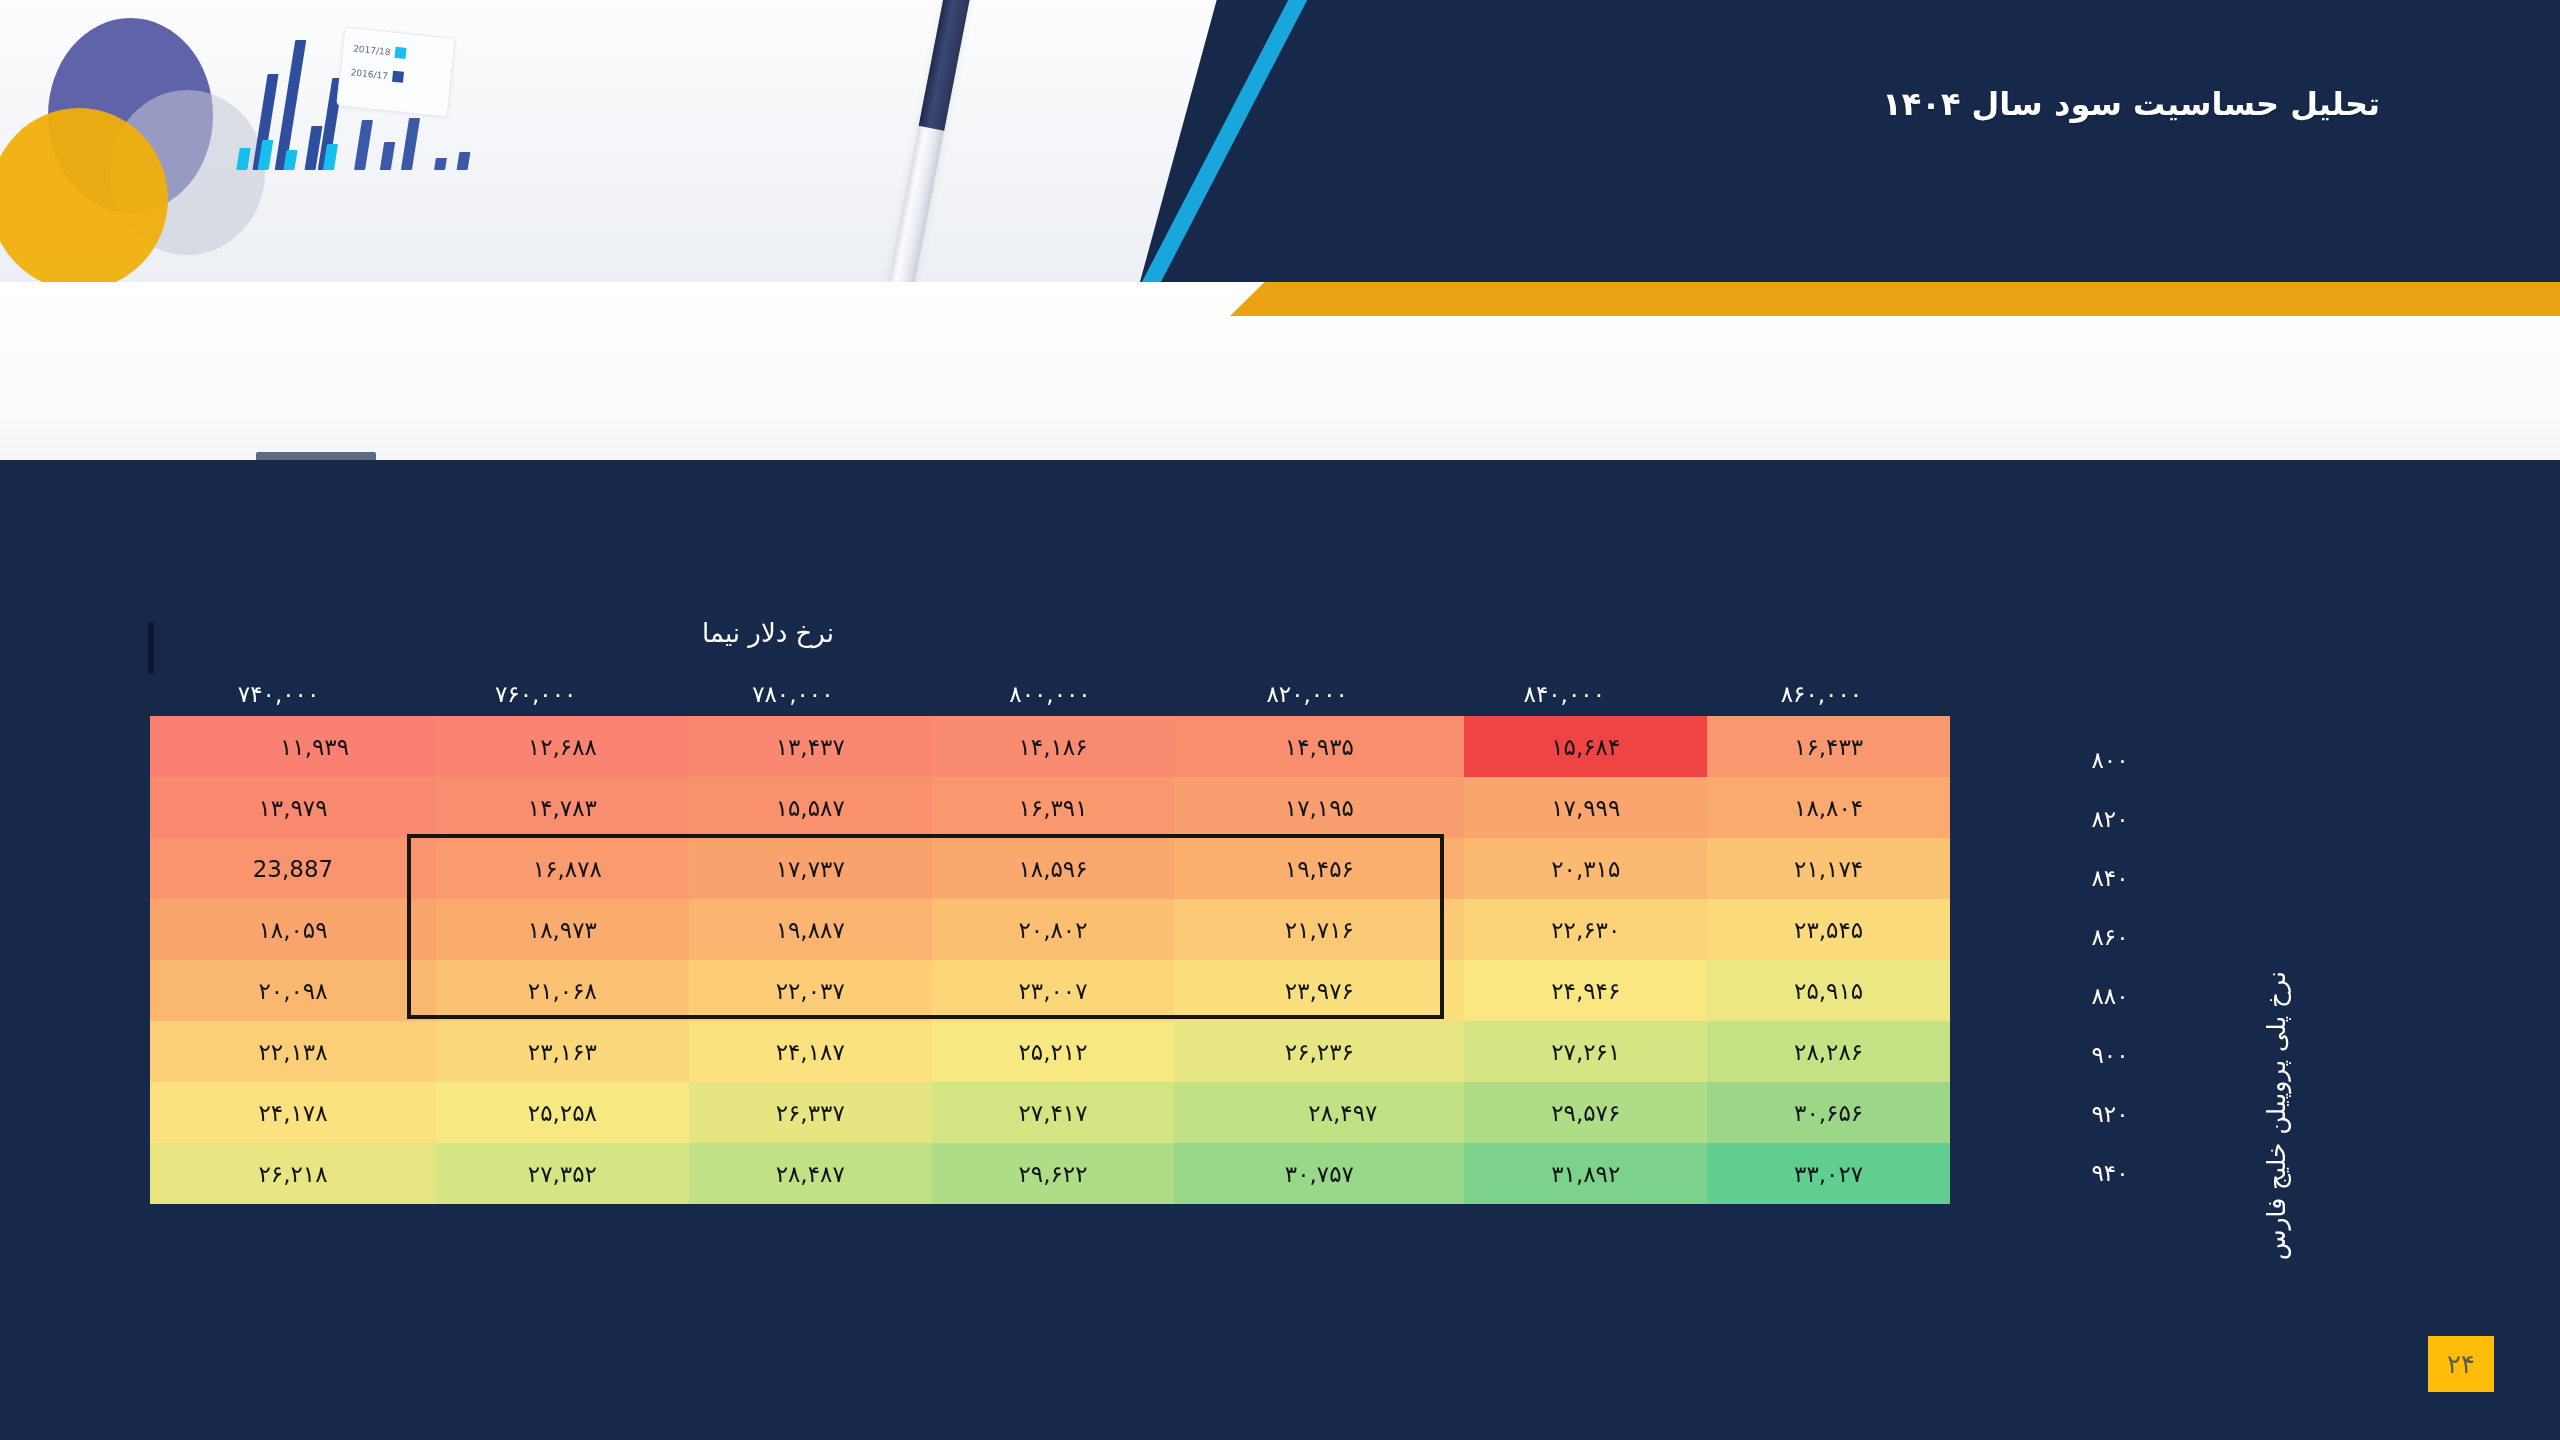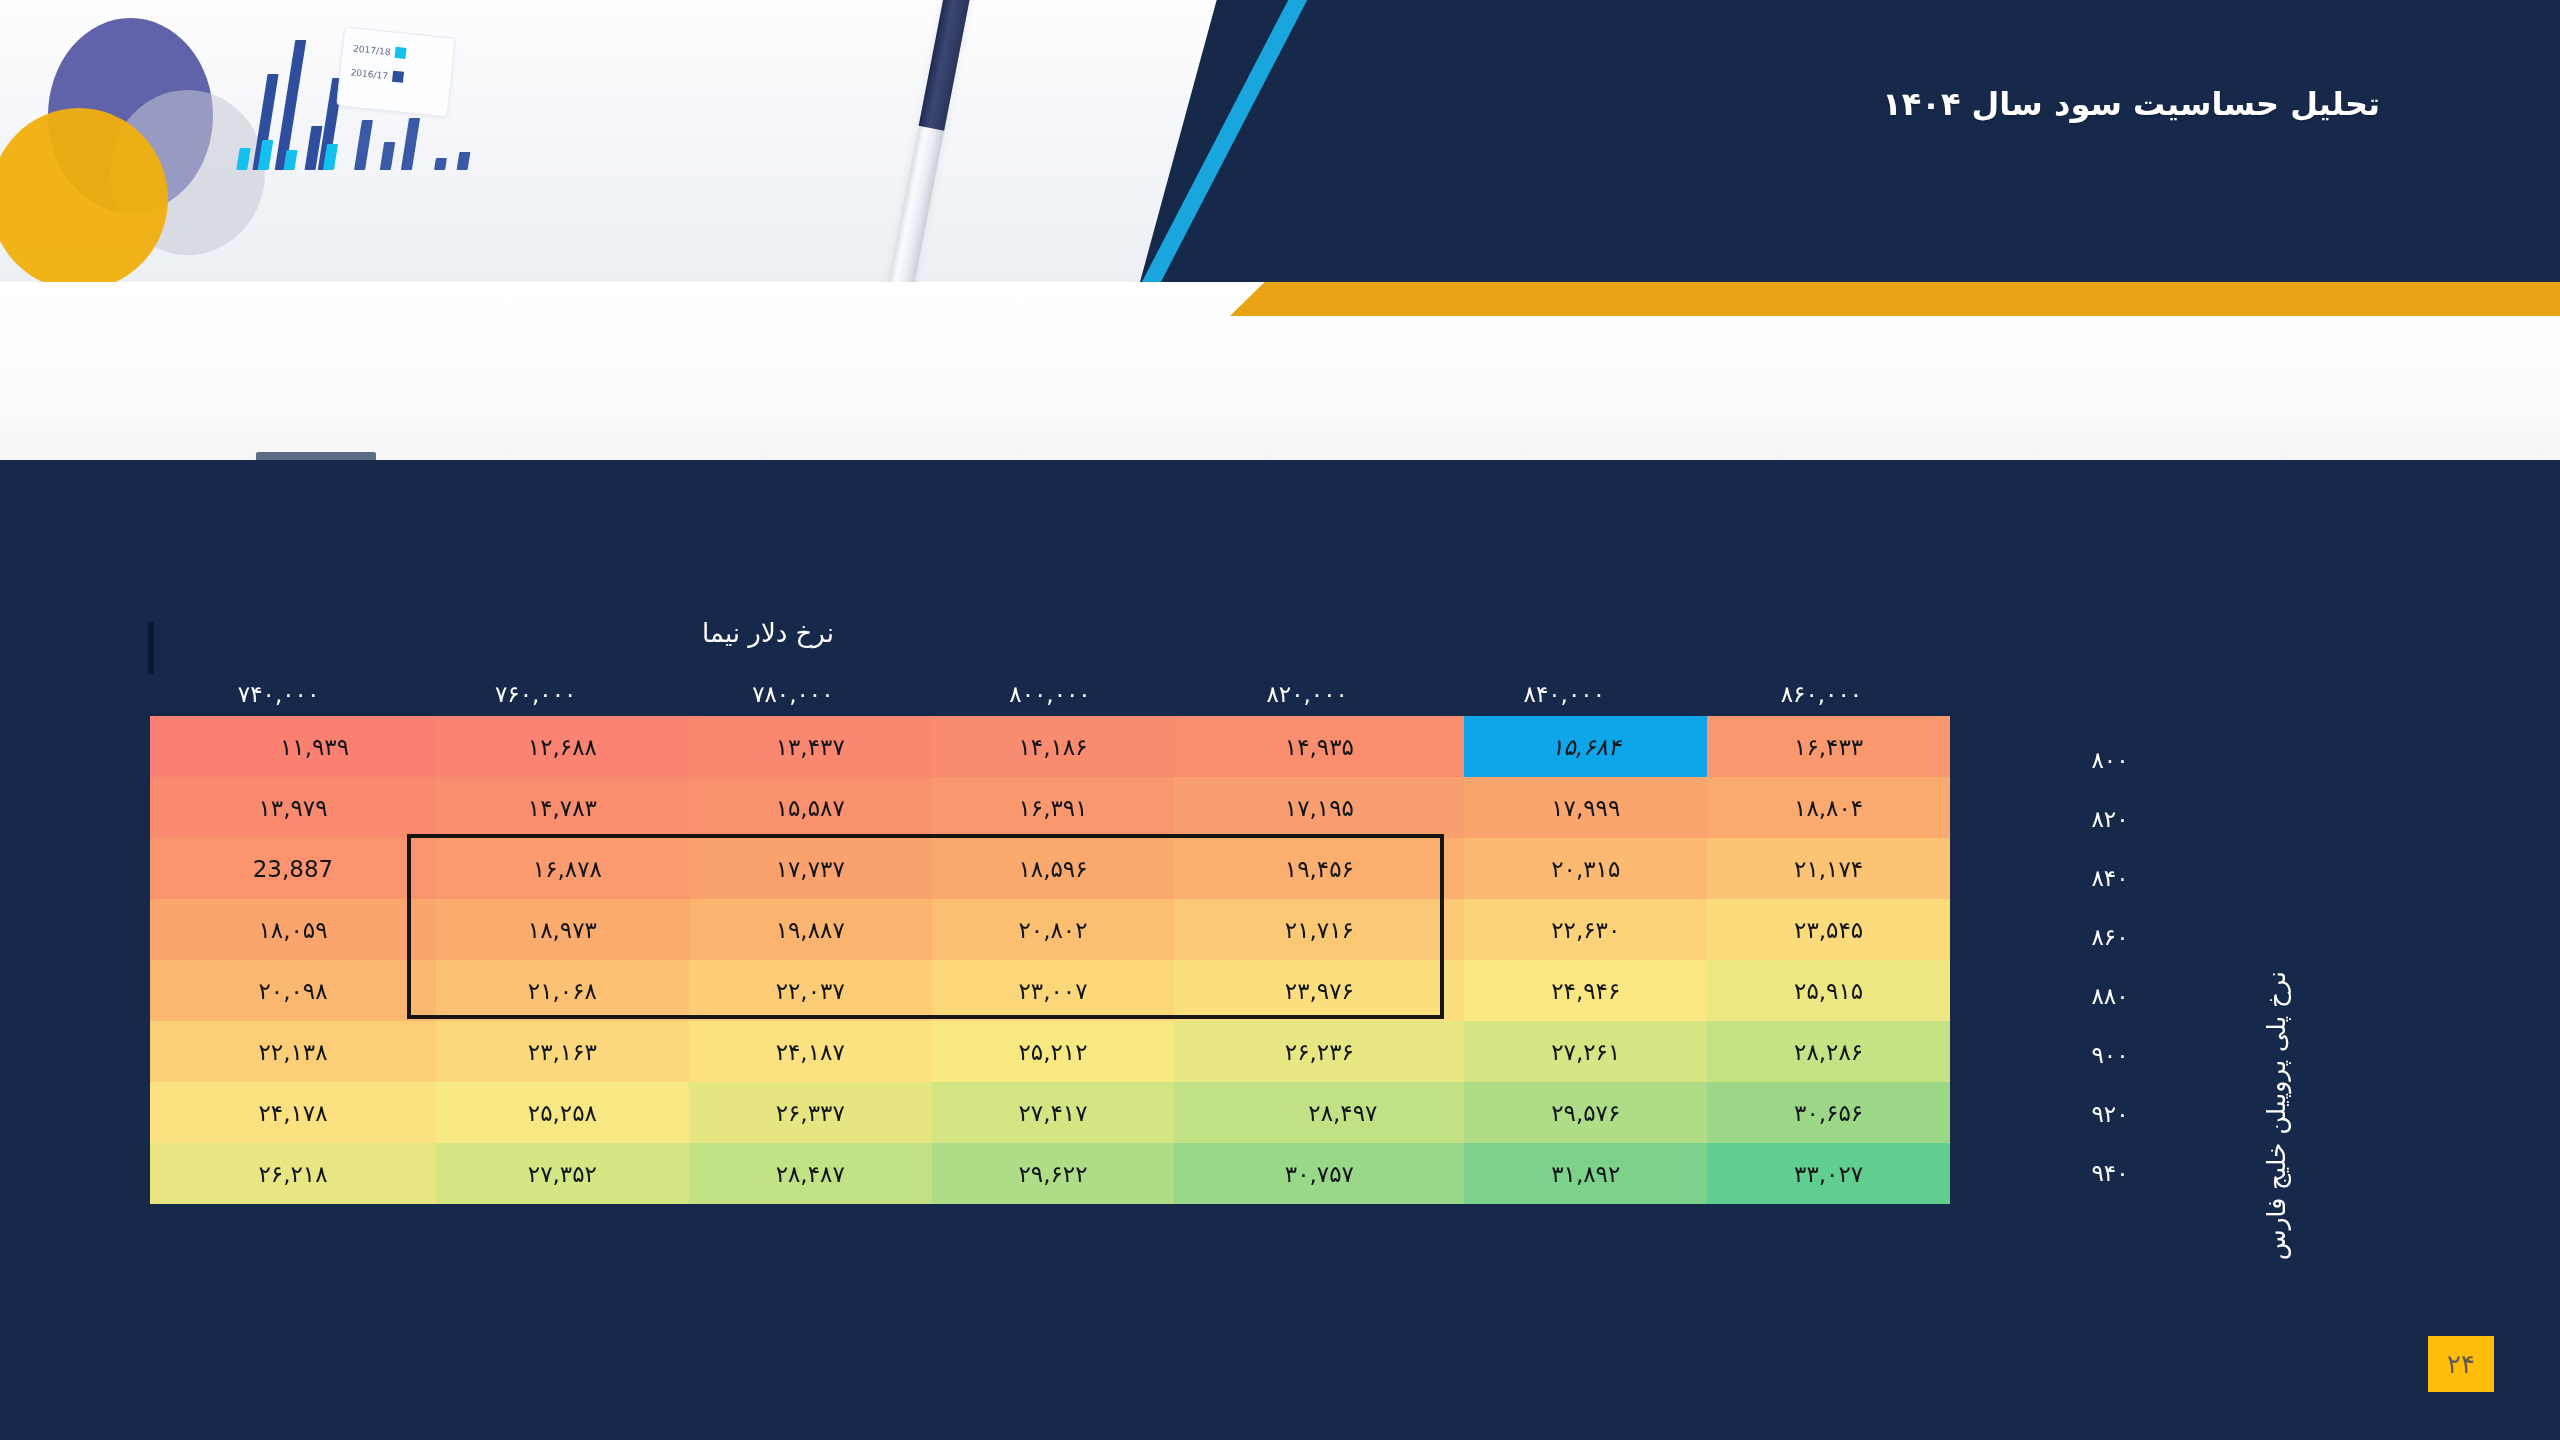--- a/index.html
+++ b/index.html
@@ -213,21 +213,21 @@
         <div class="ch">۸۲۰,۰۰۰</div>
         <div class="ch">۸۰۰,۰۰۰</div>
         <div class="ch">۷۸۰,۰۰۰</div>
         <div class="ch">۷۶۰,۰۰۰</div>
         <div class="ch">۷۴۰,۰۰۰</div>
       </div>
     <table class="heat">
       <tbody id="heat-body">
           <tr>
             <td style="background: rgb(249, 152, 110);">۱۶,۴۳۳</td>
-            <td style="background: #0ea5e9; font-style: italic;">۱۵,۶۸۴</td>
+            <td style="background: #ef4444;">۱۵,۶۸۴</td>
             <td style="background: rgb(249, 142, 111);">۱۴,۹۳۵</td>
             <td style="background: rgb(249, 139, 112);">۱۴,۱۸۶</td>
             <td style="background: rgb(250, 135, 112);">۱۳,۴۳۷</td>
             <td style="background: rgb(250, 132, 113);">۱۲,۶۸۸</td>
             <td style="background: rgb(250, 128, 114); padding-left: 44px;">۱۱,۹۳۹</td>
           </tr>
           <tr>
             <td style="background: rgb(250, 170, 110);">۱۸,۸۰۴</td>
             <td style="background: rgb(250, 164, 110);">۱۷,۹۹۹</td>
             <td style="background: rgb(249, 158, 110);">۱۷,۱۹۵</td>

